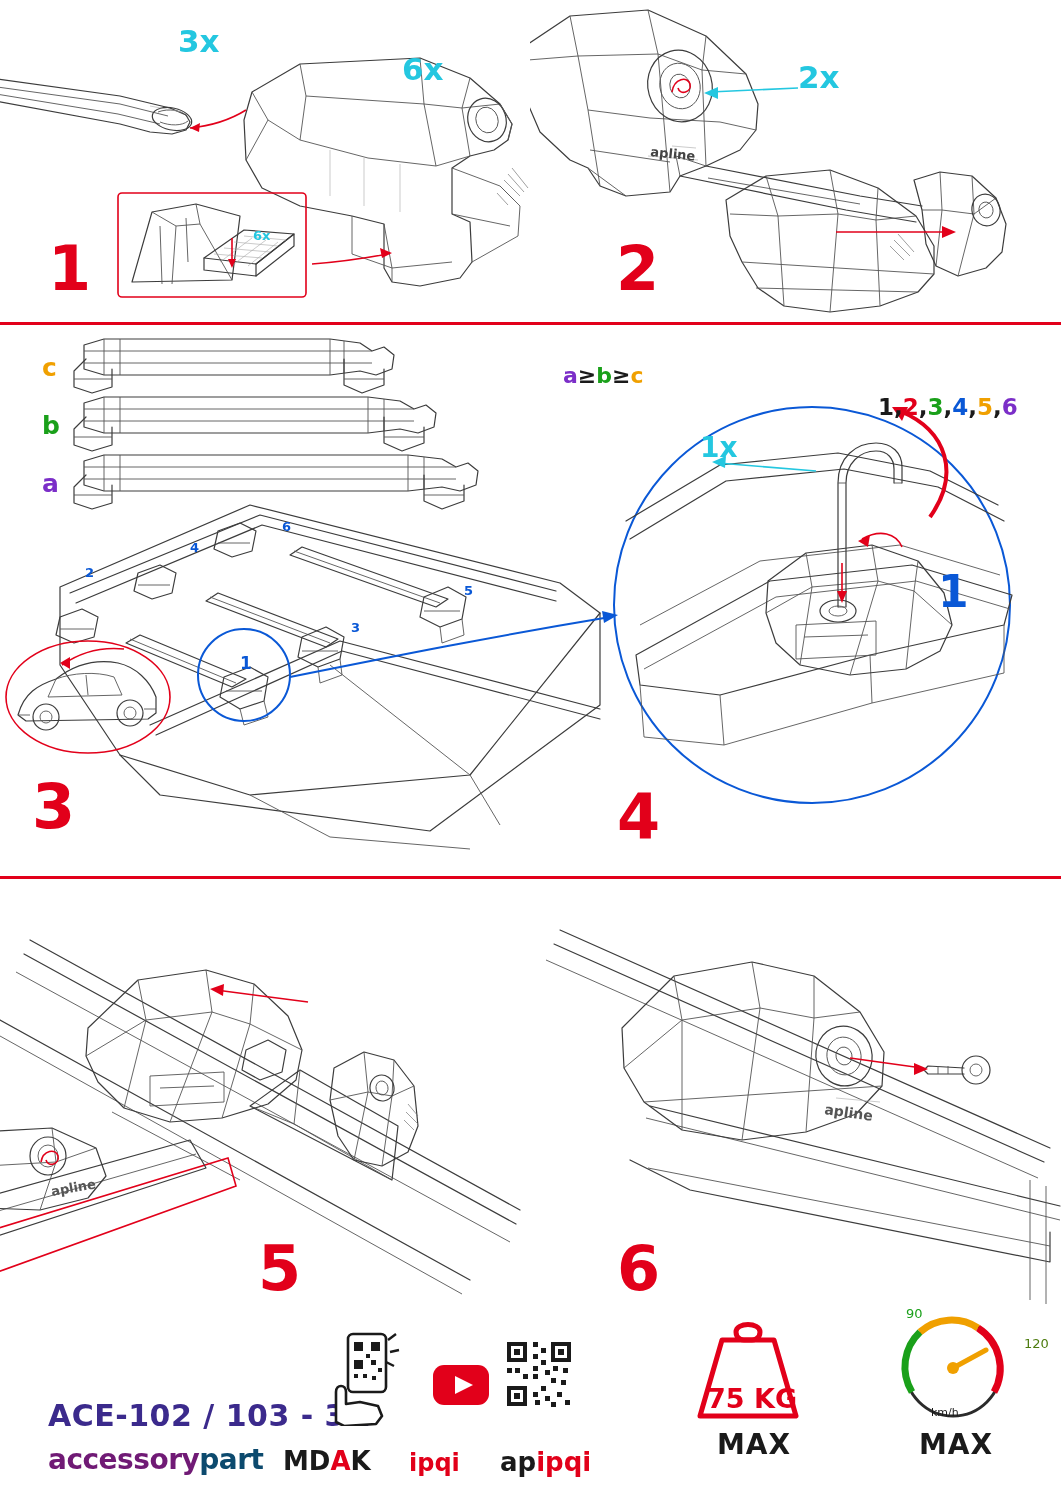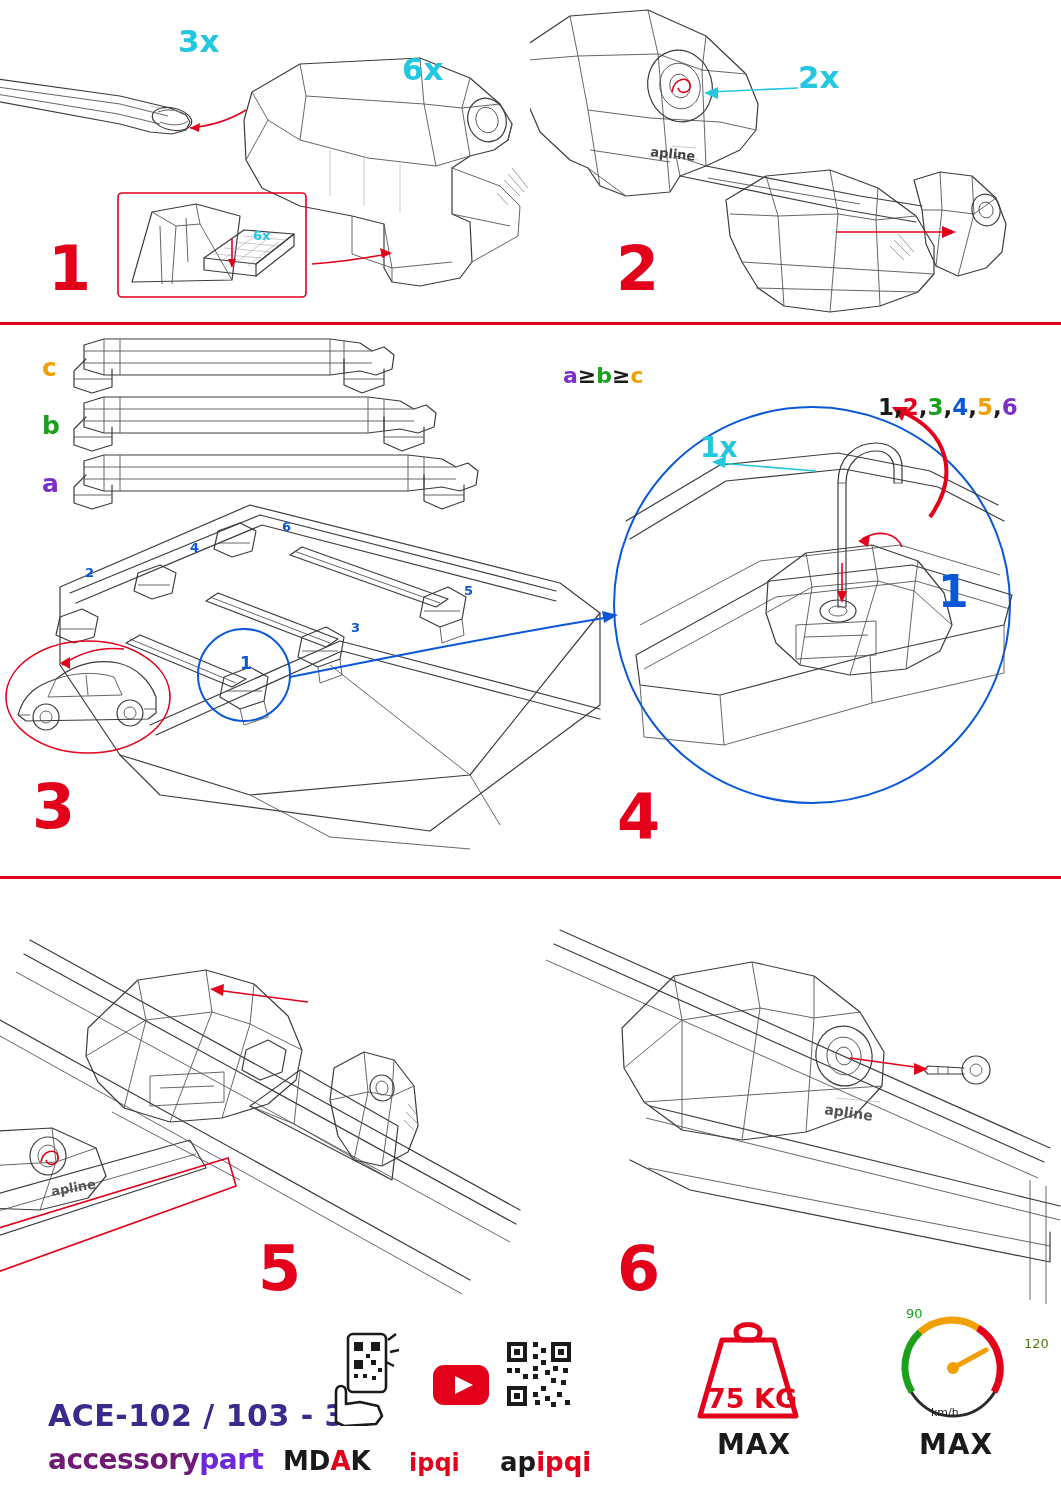--- a/index.html
+++ b/index.html
@@ -113,21 +113,21 @@
   .brand-accessorypart {
     position: absolute;
     left: 48px;
     top: 1443px;
     font-family: "DejaVu Sans", sans-serif;
     font-weight: 700;
     font-size: 28px;
     letter-spacing: -0.5px;
   }
   .brand-accessorypart .a1 { color: #701a75; }
-  .brand-accessorypart .a2 { color: #6d28d9; }
+  .brand-accessorypart .a2 { color: #0c4a6e; }
   .brand-mdak {
     position: absolute;
     left: 283px;
     top: 1446px;
     font-family: "DejaVu Sans", sans-serif;
     font-weight: 700;
     font-size: 26px;
     color: #1a1a1a;
   }
   .brand-mdak .red { color: #e2001a; }

